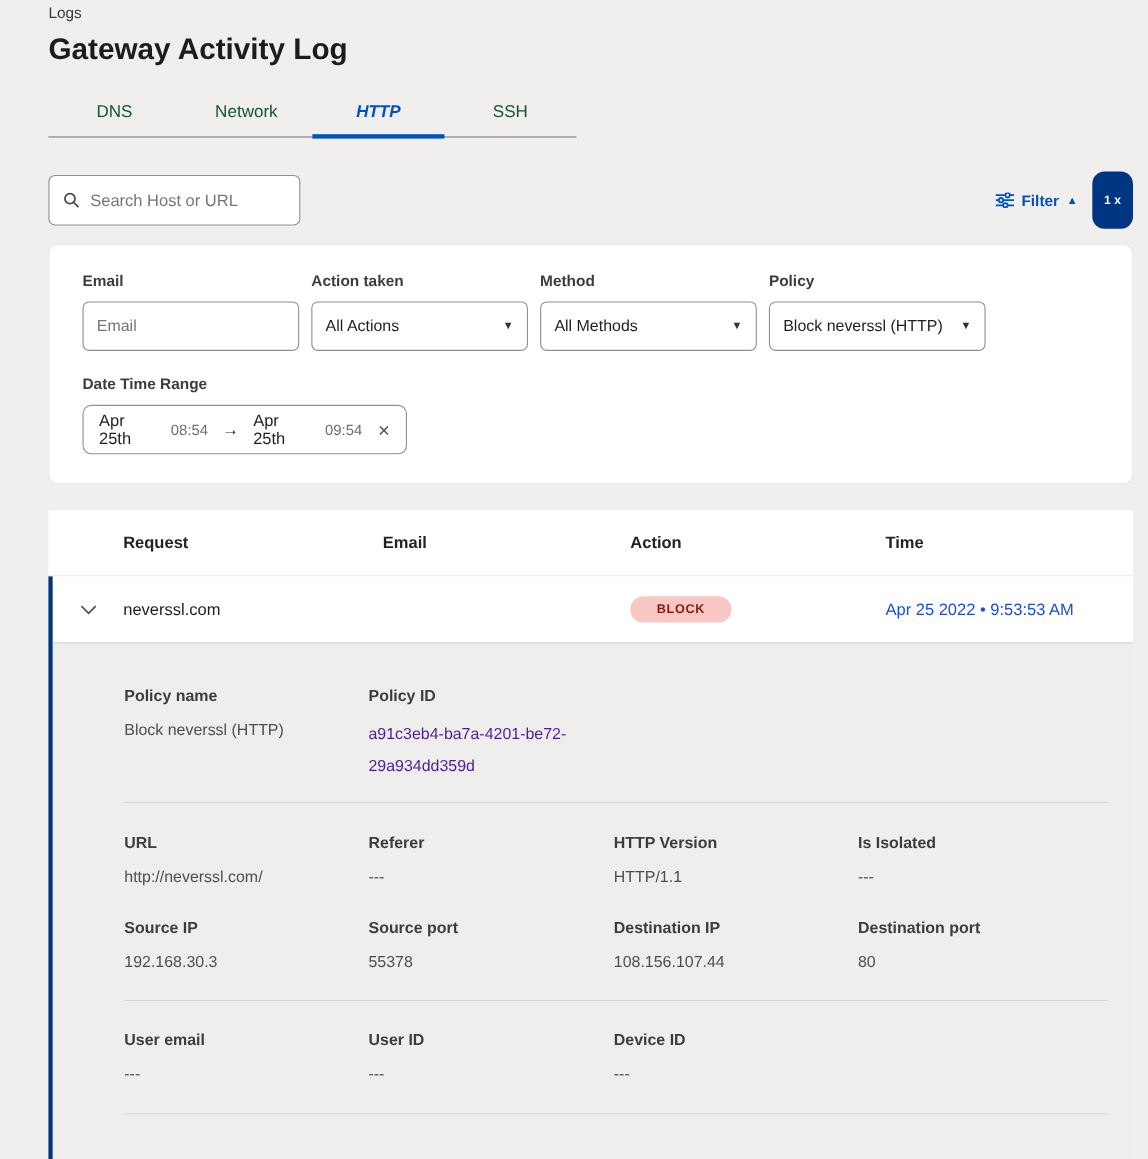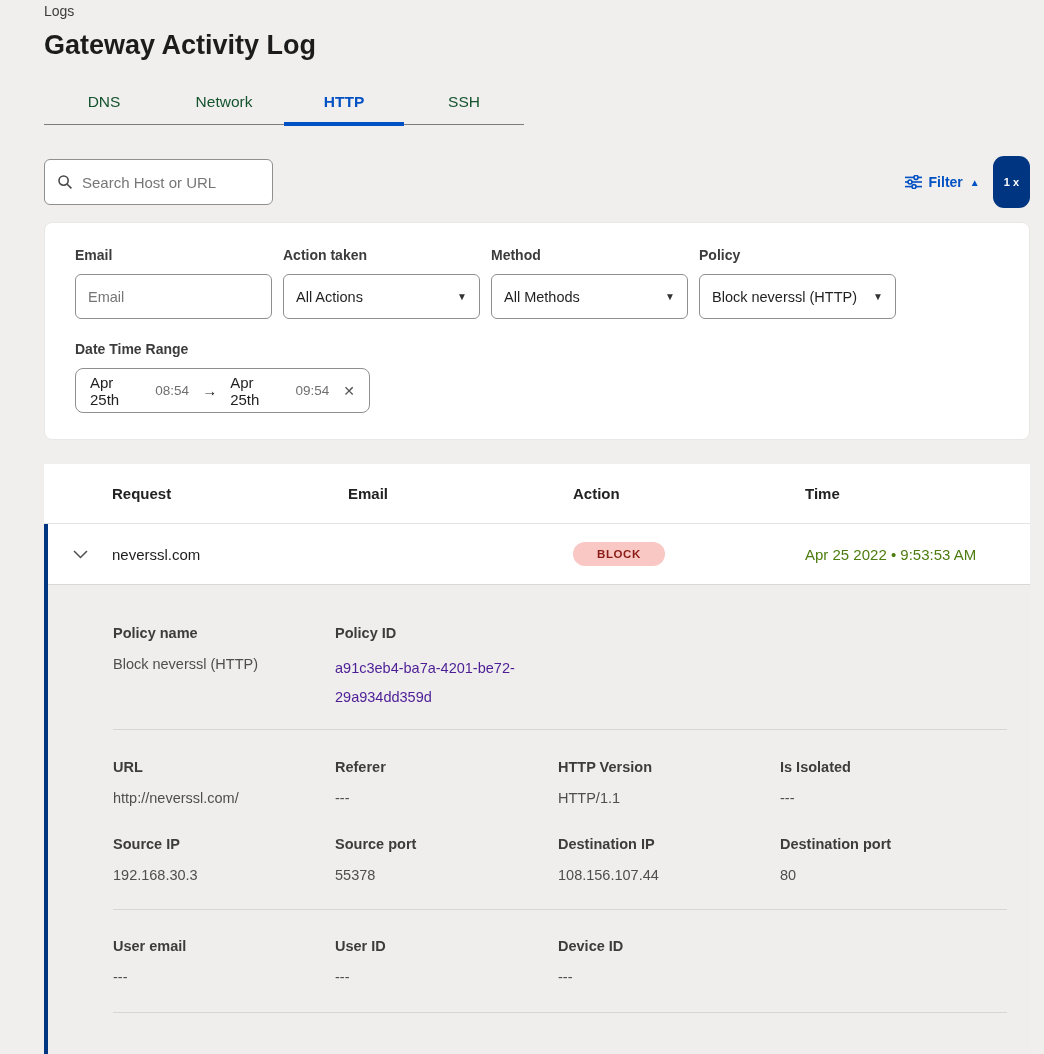--- a/index.html
+++ b/index.html
@@ -11,21 +11,21 @@
   }
   .page { width:1044px; height:1054px; padding:3px 14px 0 44px; }
 
   
   .breadcrumb { font-size:14px; color:#3b3b3b; line-height:17px; }
   .page-title { margin-top:9px; font-size:27px; font-weight:bold; color:#1c1c1c; line-height:32px; }
 
   
   .tabs { margin-top:22px; display:flex; width:480px; border-bottom:1px solid #7c7c7c; }
   .tab { width:120px; text-align:center; font-size:15.5px; color:#14532d; padding:10px 0 13px; position:relative; cursor:pointer; }
-  .tab.active { color:#0051c3; font-weight:bold; }
+  .tab.active { color:#0051c3; font-weight:bold;font-style:italic; }
   .tab.active::after { content:""; position:absolute; left:0; right:0; bottom:-2px; height:4px; background:#0051c3; }
 
   
   .toolbar { margin-top:31px; display:flex; justify-content:space-between; align-items:center;gap:48px; }
   .searchbox { width:229px; height:46px; background:#fff; border:1px solid #8f8f8f; border-radius:6px; display:flex; align-items:center; padding:0 12px; }
   .searchbox input { border:none; outline:none; flex:1; font-size:15px; margin-left:9px; font-family:"Liberation Sans",sans-serif; color:#222; background:transparent; }
   .searchbox input::placeholder { color:#767676; }
   .filter-group { display:flex; align-items:center; gap:7px; }
   .filter-label { color:#0051c3; font-size:14px; font-weight:bold; }
   .caret-up { color:#0051c3; font-size:10px; }
@@ -50,21 +50,21 @@
 
   
   .table-card { margin-top:24px; width:986px; height:602px; background:#fff; display:flex; flex-direction:column; }
   .t-head { display:grid; grid-template-columns:68px 236px 225px 232px 1fr; height:60px; align-items:center; border-bottom:1px solid #e4e4e4; }
   .t-head div { font-size:15px; font-weight:bold; color:#222; }
   .row-group { flex:1; display:flex; flex-direction:column; border-left:4px solid #003681; }
   .t-row { display:grid; grid-template-columns:64px 236px 225px 232px 1fr; height:60px; align-items:center; background:#fff; cursor:pointer; }
   .chev { display:flex; justify-content:center; }
   .req { font-size:15px; color:#1d1d1d; }
   .badge-block { display:inline-block; background:#f9c8c4; color:#8a1c15; font-size:11.5px; font-weight:bold; letter-spacing:0.6px; padding:6px 24px; border-radius:14px; }
-  .time-cell { font-size:15px; color:#4d7c0f; }
+  .time-cell { font-size:15px; color:#1d4ed8; }
 
   
   .expanded { flex:1; background:#efeeed; border-top:1px solid #d8d8d8; padding:40px 23px 0 65px; }
   .dgrid { display:grid; grid-template-columns:222px 223px 222px 1fr; }
   .d-label { font-size:14.5px; font-weight:bold; color:#3c3c3c; line-height:17px; margin-bottom:12px; }
   .d-value { font-size:14.5px; color:#4e4e4e; line-height:20px; }
   .link-id { color:#4c1d95; width:192px; line-height:29px; overflow-wrap:break-word; text-decoration:none; font-size:14.5px; display:block; }
   .divider { border:none; border-top:1px solid #d6d6d6; }
   .div1 { margin-top:17px; }
   .sec2 { margin-top:29px; }

